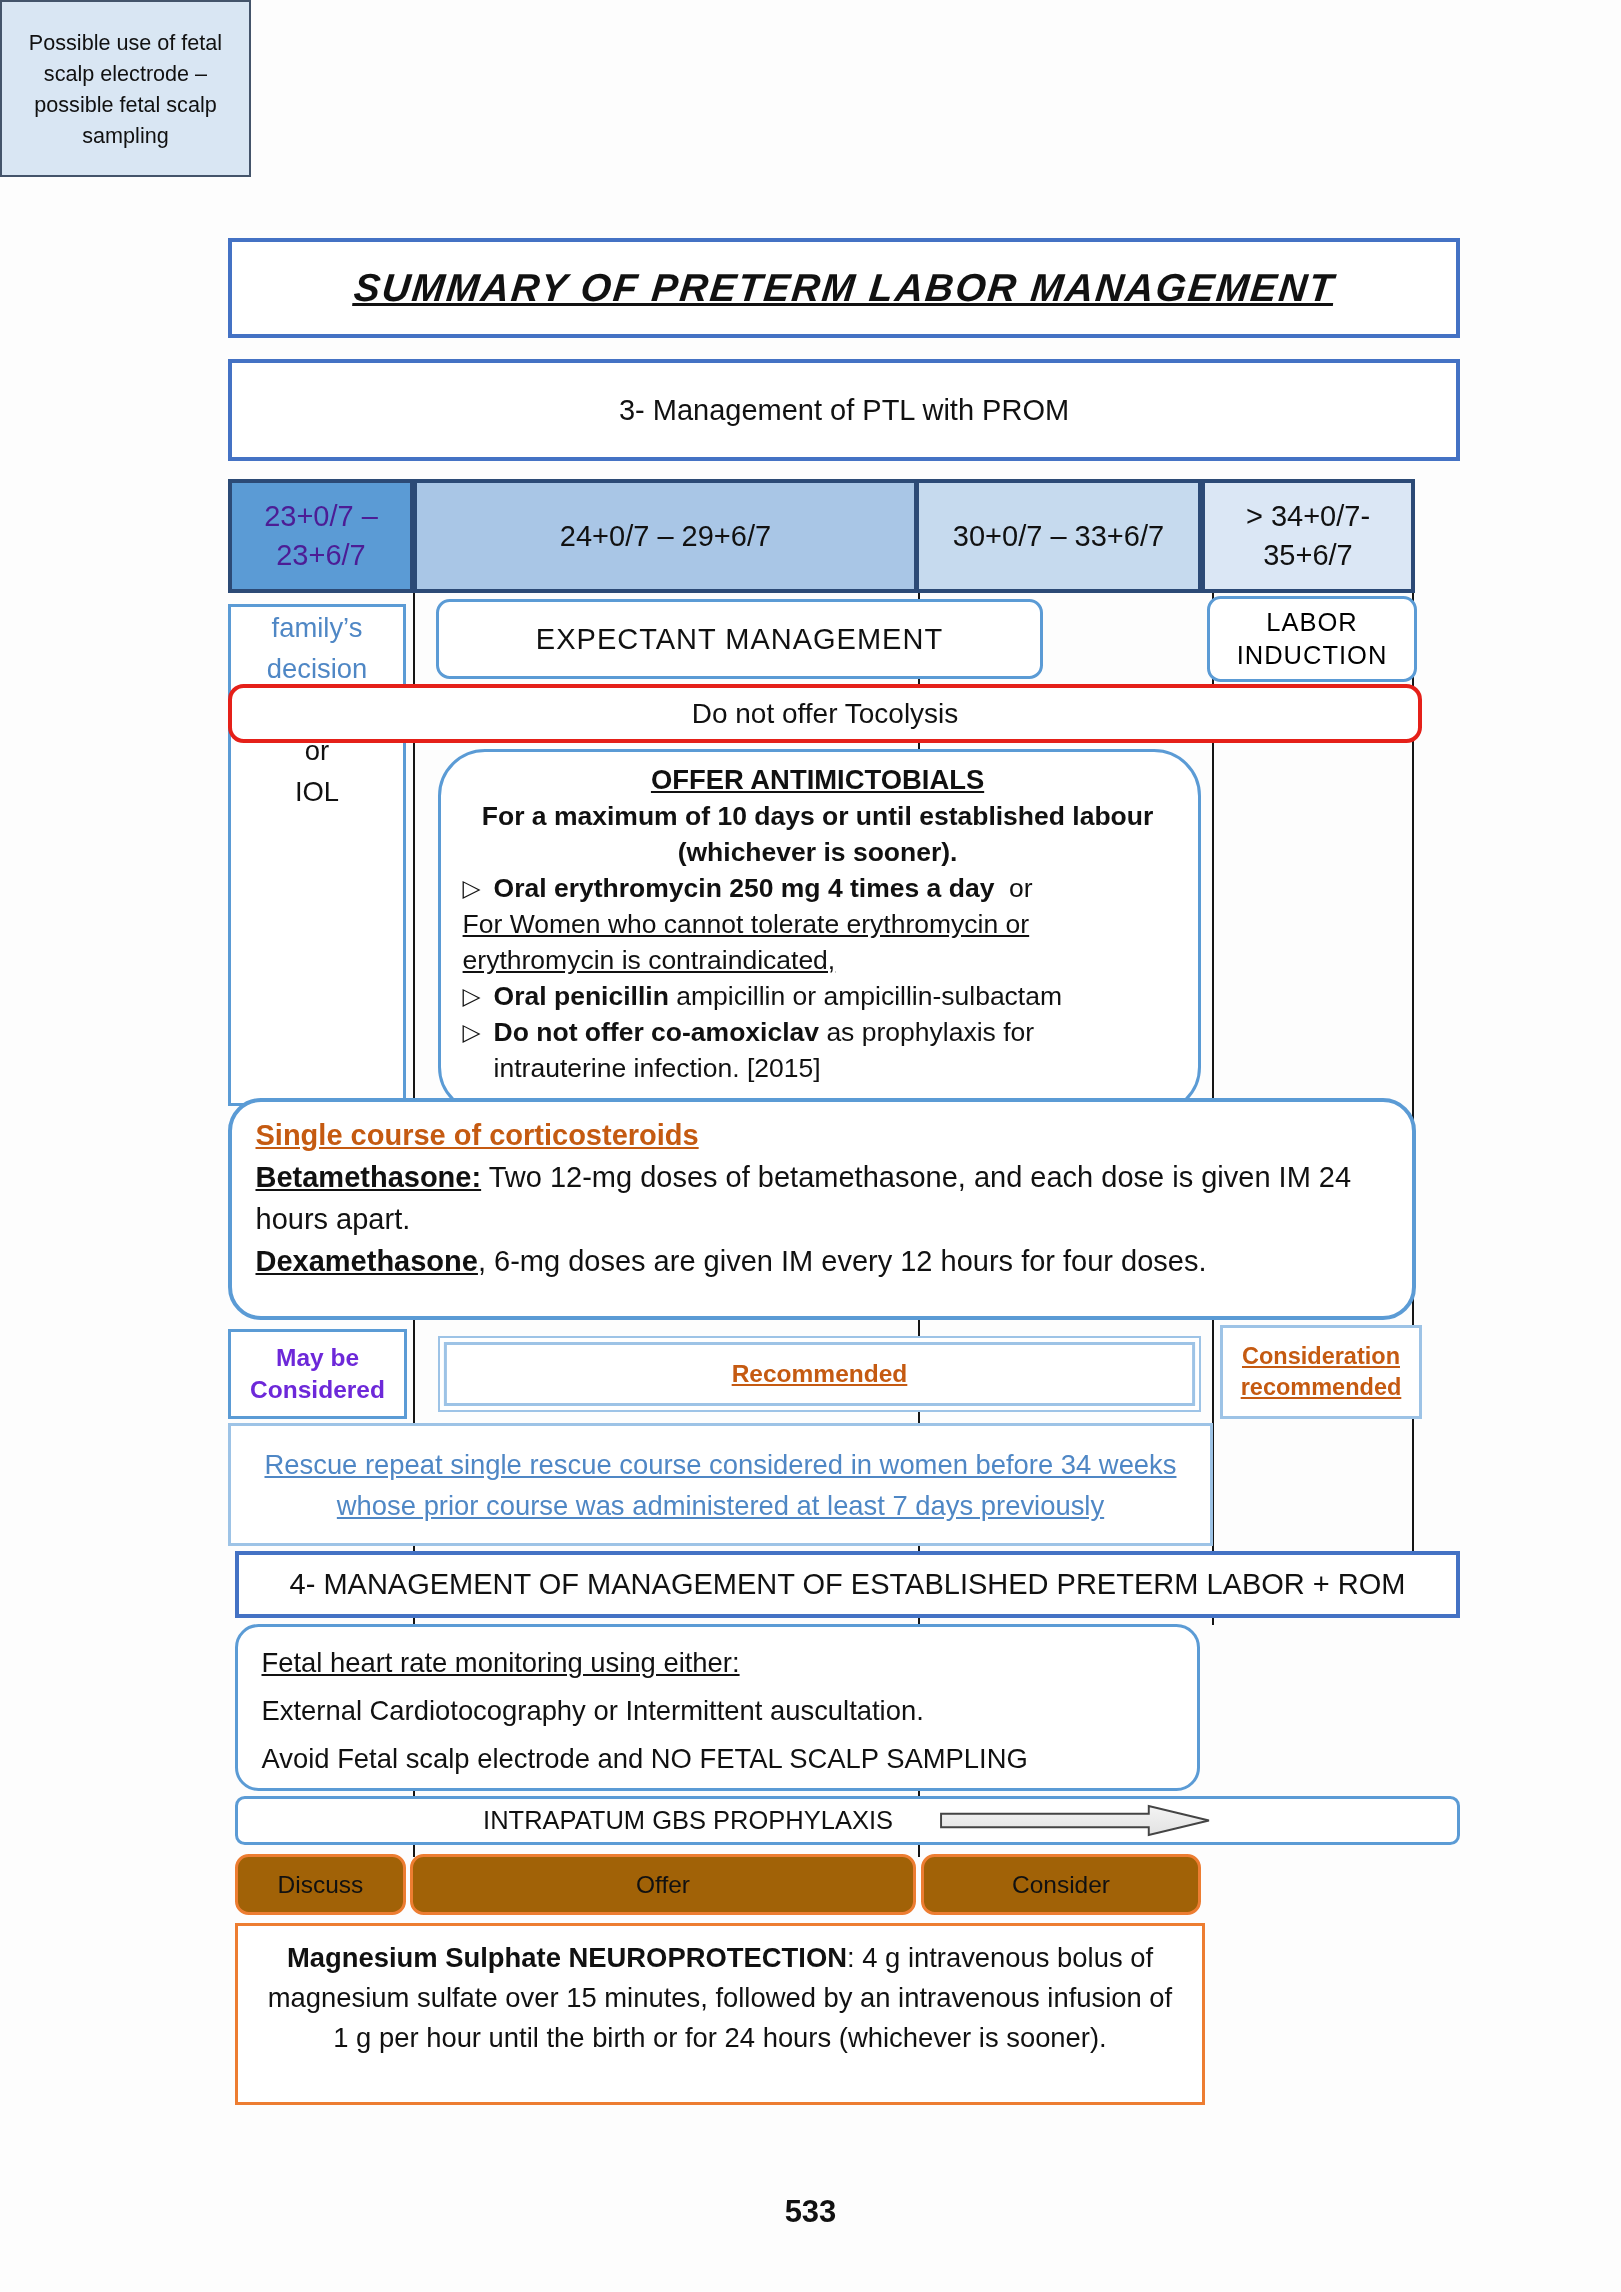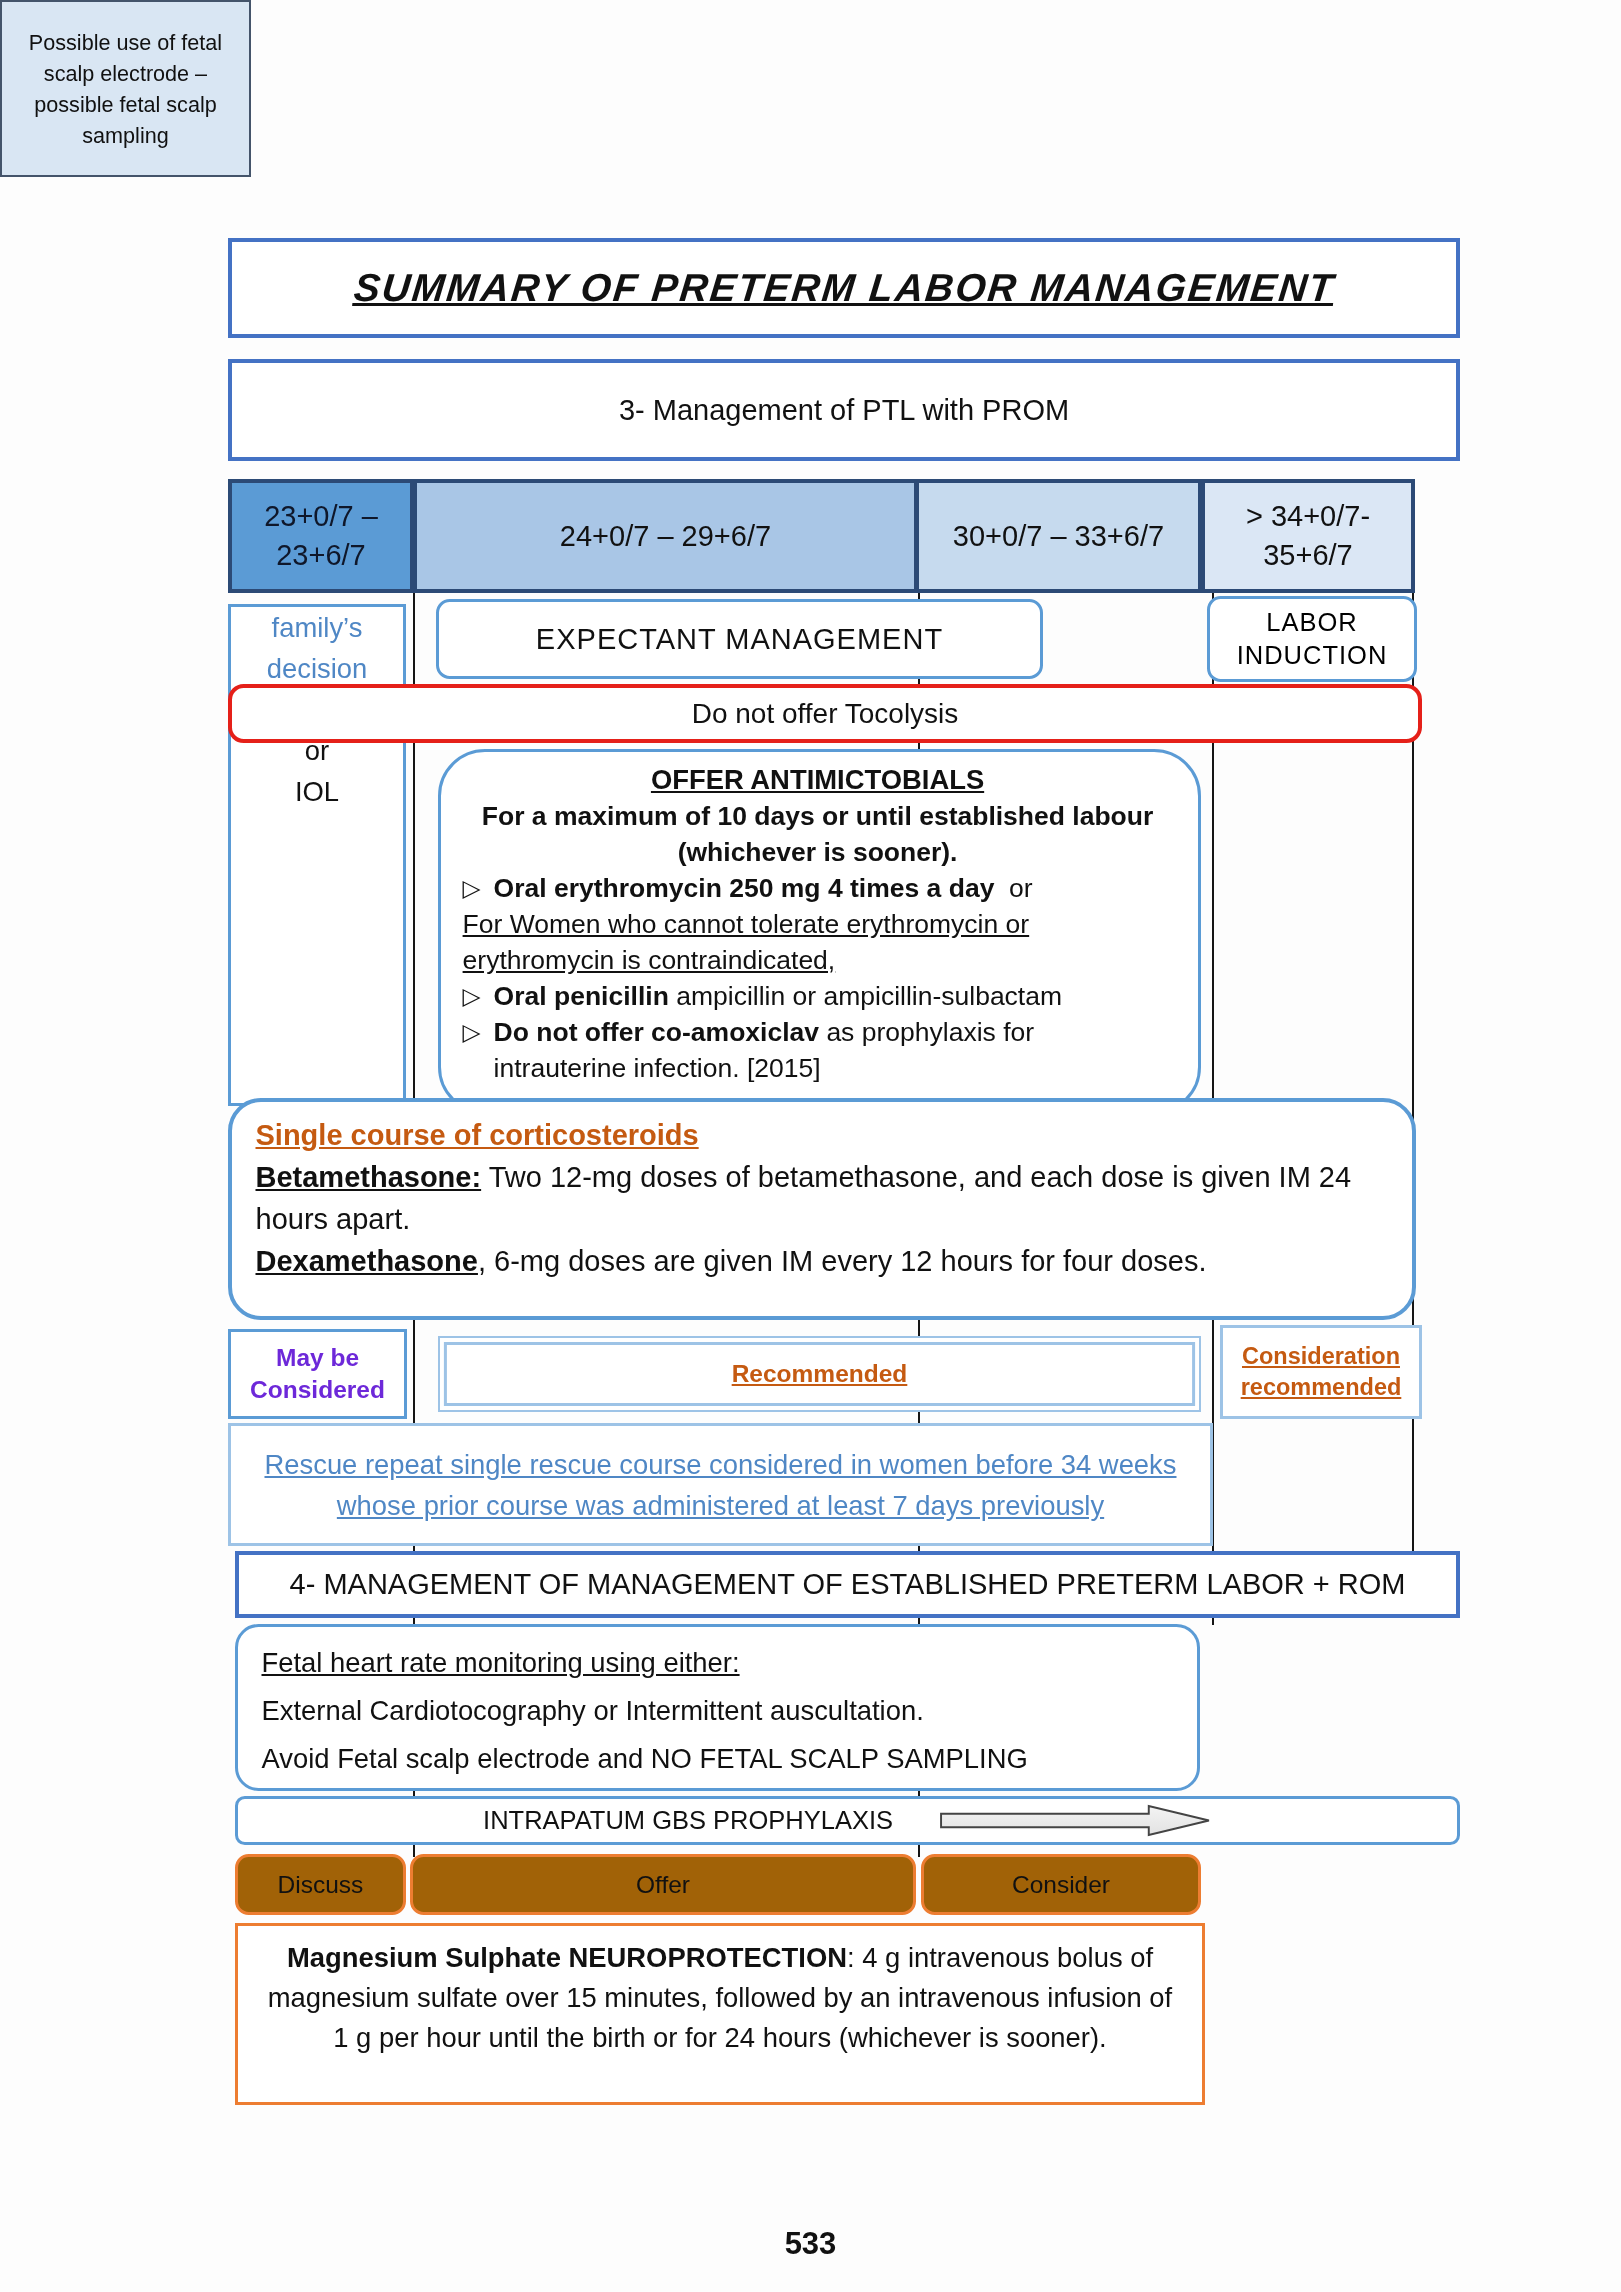--- a/index.html
+++ b/index.html
@@ -11,21 +11,21 @@
   .box{position:absolute;background:#fff;z-index:1;box-sizing:border-box;}
 
   
   .frame-blue{border:4.9px solid #4472c4;}
   .title-box{left:228px;top:238px;width:1232px;height:100px;display:flex;align-items:center;justify-content:center;}
   .title-text{font-size:39px;font-weight:bold;font-style:italic;letter-spacing:2px;text-decoration:underline;transform:skewX(-6deg);}
   .h3-box{left:228px;top:359px;width:1232px;height:102px;display:flex;align-items:center;justify-content:center;font-size:29px;}
 
   
   .ga-cell{position:absolute;top:479px;height:114px;box-sizing:border-box;border:4.9px solid #2c4a76;display:flex;align-items:center;justify-content:center;text-align:center;font-size:29px;line-height:39px;z-index:1;}
-  .ga1{left:228px;width:186px;background:#5b9bd5;color:#0f172a;}
+  .ga1{left:228px;width:186px;background:#5b9bd5;color:#4c1d95;}
   .ga2{left:413px;width:505px;background:#a9c6e6;}
   .ga3{left:915px;width:287px;background:#c6daee;}
   .ga4{left:1201px;width:214px;background:#dbe7f5;}
 
   .round-blue{border:3.9px solid #5b9bd5;border-radius:13.7px;}
   .expectant-box{left:436px;top:599px;width:607px;height:80px;display:flex;align-items:center;justify-content:center;font-size:29px;letter-spacing:1px;}
   .labor-box{left:1207px;top:596px;width:210px;height:86px;display:flex;align-items:center;justify-content:center;text-align:center;font-size:25.5px;line-height:33px;color:#000000;letter-spacing:1px;}
 
   .red-box{left:228px;top:684px;width:1194px;height:59px;border:4.9px solid #e52019;border-radius:15.7px;display:flex;align-items:center;justify-content:center;font-size:28px;}
 
@@ -57,21 +57,21 @@
   .gbs-bar{left:235px;top:1796px;width:1225px;height:49px;border:3.9px solid #5b9bd5;border-radius:9.8px;display:flex;align-items:center;justify-content:center;gap:35px;font-size:25.5px;}
   .gbs-arrow{flex:0 0 auto;margin-left:9.8px;}
 
   .orange-pill{position:absolute;top:1854px;height:61px;border:3.9px solid #ed7d31;border-radius:13.7px;background:#a16207;box-sizing:border-box;display:flex;align-items:center;justify-content:center;font-size:24.5px;z-index:1;}
   .discuss{left:235px;width:171px;}
   .offer{left:410px;width:506px;}
   .consider{left:921px;width:280px;}
 
   .mag-box{left:235px;top:1923px;width:970px;height:182px;border:3.9px solid #ed7d31;text-align:center;font-size:27.4px;line-height:40px;padding:11.8px 27.4px;}
 
-  .page-num{position:absolute;left:0;top:2194px;width:1621px;text-align:center;font-size:31px;font-weight:bold;margin-top:32px;}
+  .page-num{position:absolute;left:0;top:2194px;width:1621px;text-align:center;font-size:31px;font-weight:bold;}
 </style>
 </head>
 <body>
 
 <div id="page">
 
   <div class="vline" style="left:413px;top:593px;height:1264px;"></div>
   <div class="vline" style="left:918px;top:593px;height:1264px;"></div>
   <div class="vline" style="left:1212px;top:593px;height:1032px;"></div>
   <div class="vline" style="left:1412px;top:593px;height:961px;"></div>

